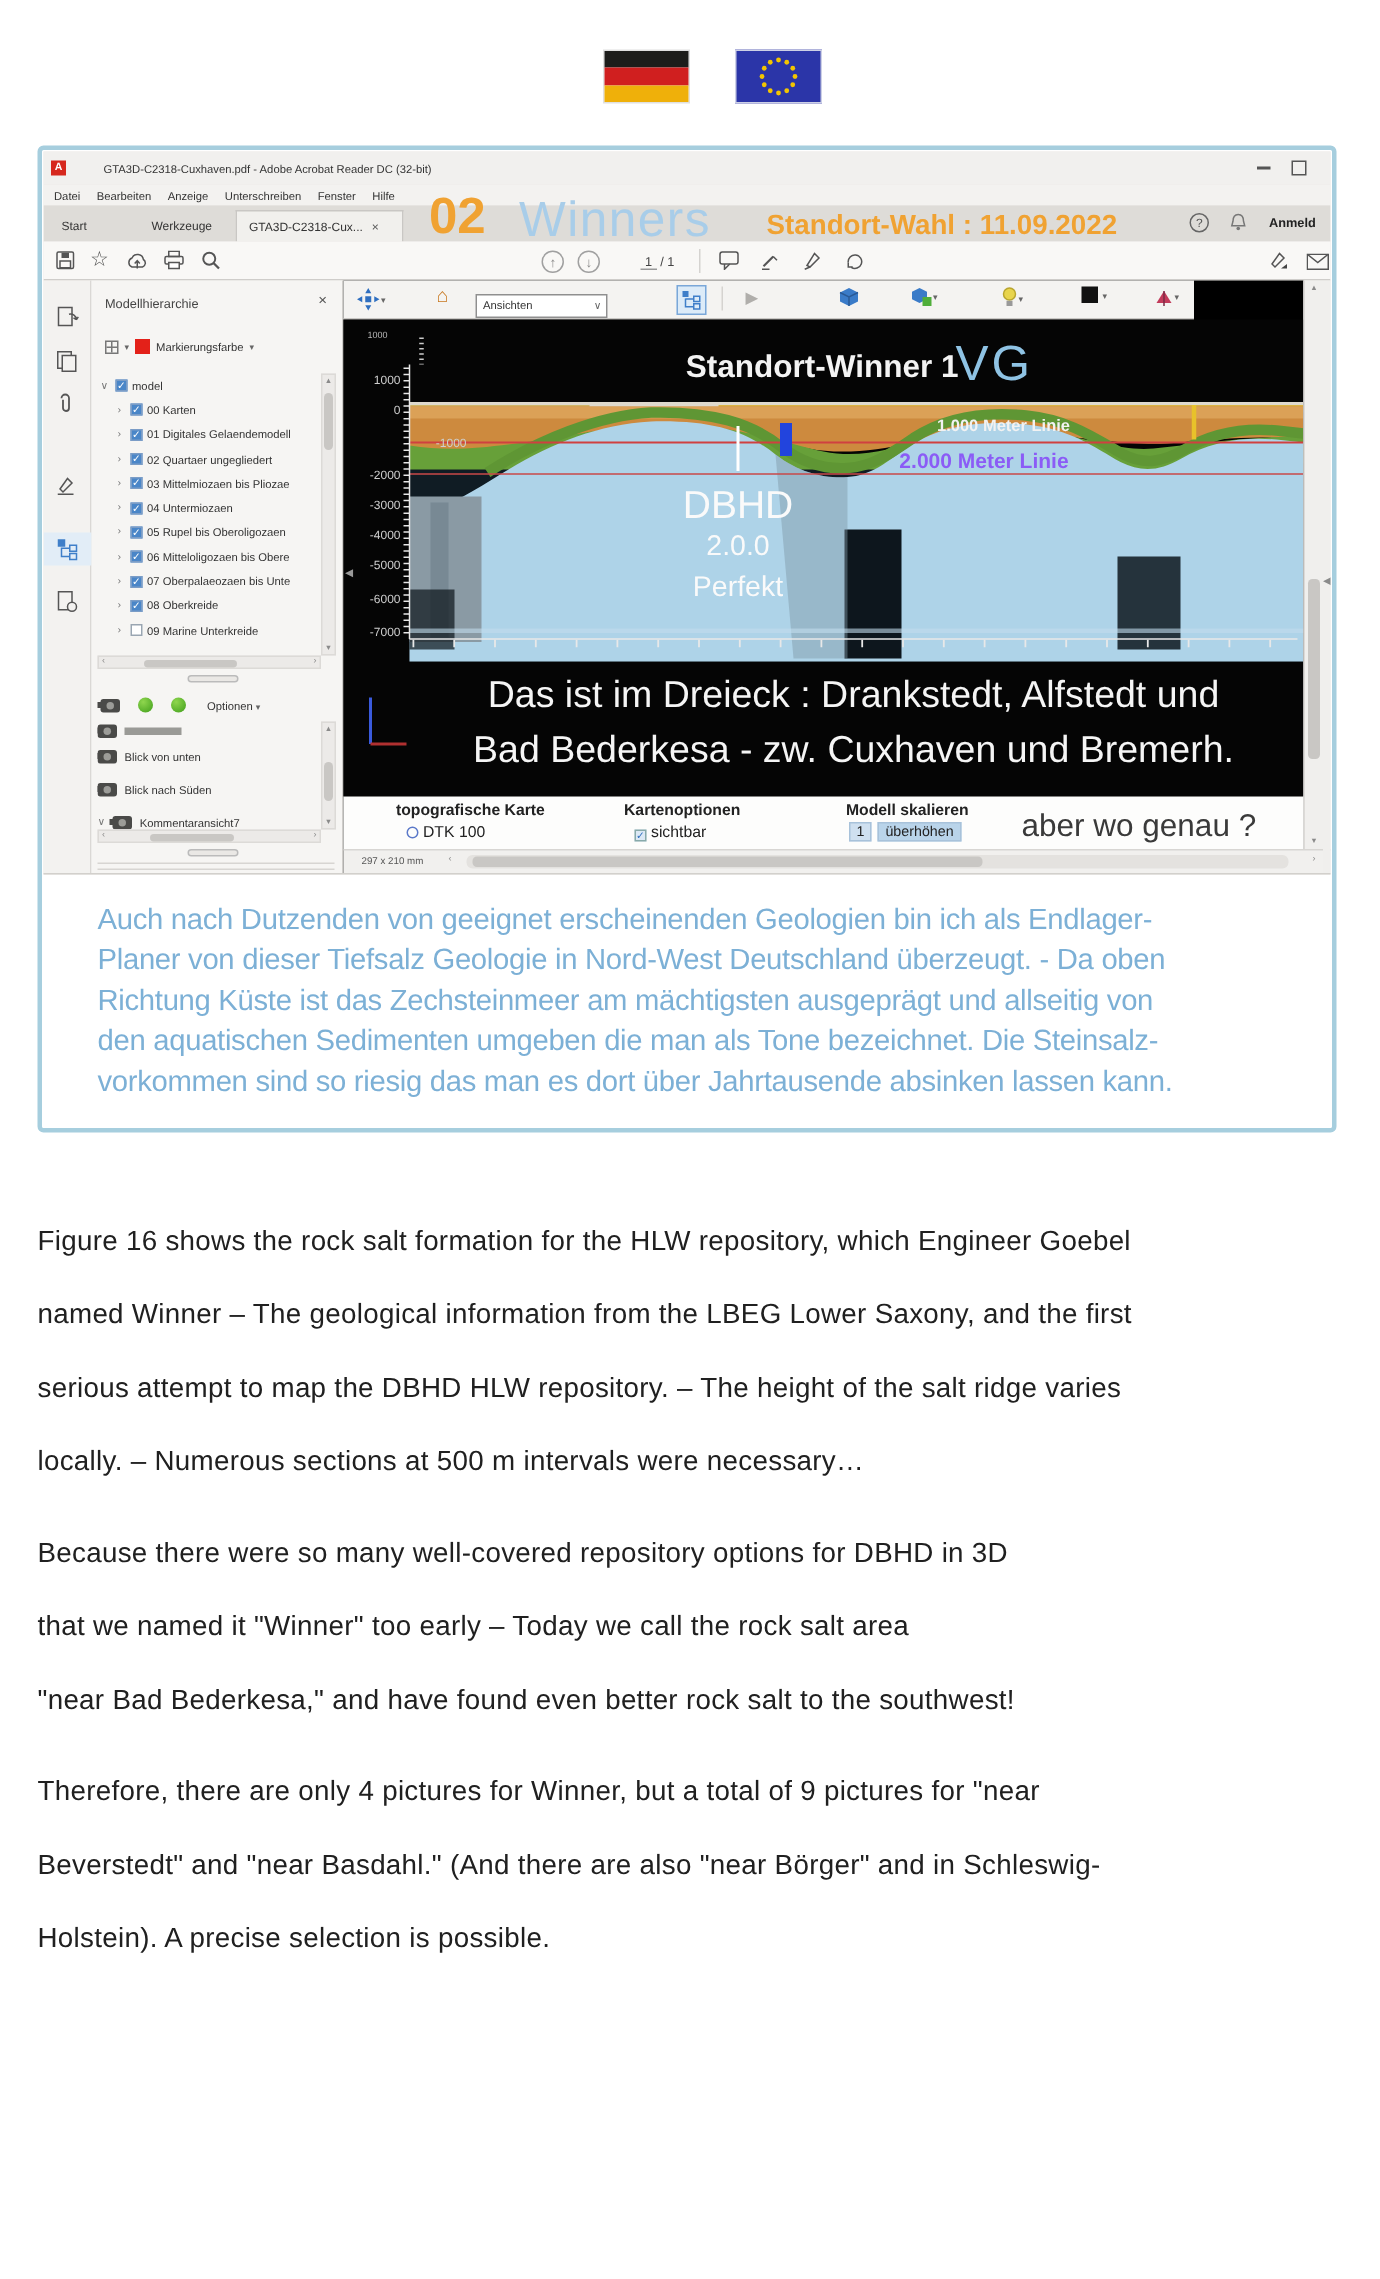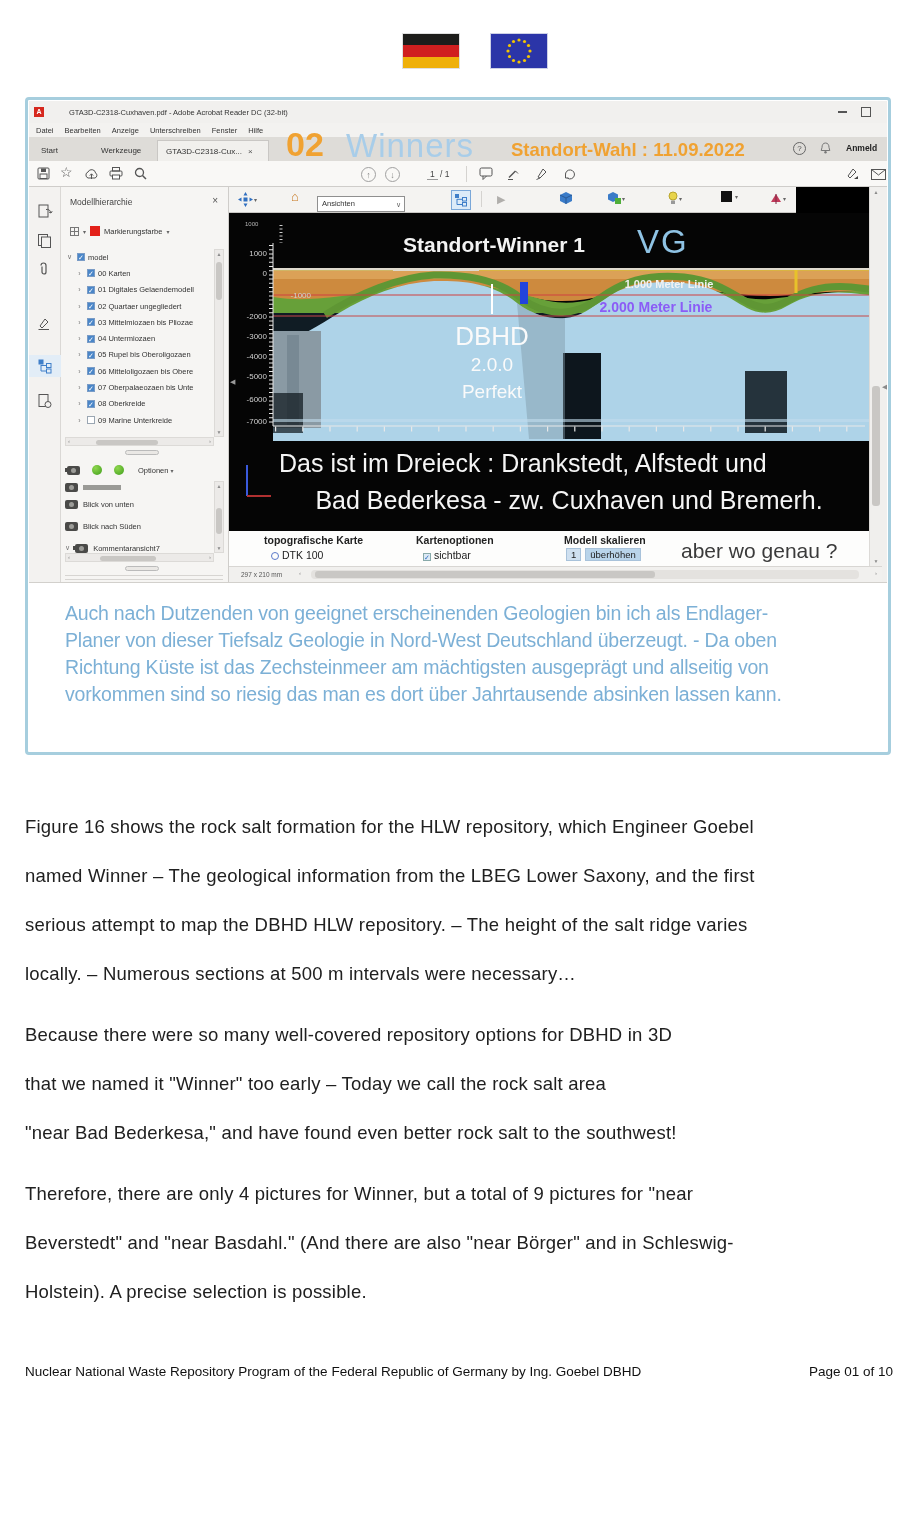--- a/index.html
+++ b/index.html
@@ -92,28 +92,28 @@
              box-sizing:border-box;display:flex;align-items:center;}
   .vt{position:absolute;top:4px;display:flex;align-items:center;}
   .ansel{width:88px;height:16px;background:#fff;border:1px solid #8f8f8f;font-size:7.5px;line-height:14px;
          padding-left:4px;box-sizing:border-box;color:#333;position:relative;}
   .ansel .dd{position:absolute;right:3px;top:1px;font-size:7px;color:#666;}
   .treebtn{width:20px;height:20px;background:#dcebf8;border:1px solid #7aa7d8;box-sizing:border-box;
            display:flex;align-items:center;justify-content:center;}
   .blacksq{width:11px;height:11px;background:#111;}
   .v-canvas{position:absolute;left:0;top:26px;width:640px;height:318px;background:#050505;overflow:hidden;}
   .geo{position:absolute;left:0;top:0;width:640px;height:318px;}
-  .sc-title{position:absolute;left:120px;top:20px;width:290px;text-align:center;font-size:21px;font-weight:bold;color:#f3f3f3;}
+  .sc-title{position:absolute;left:120px;top:20px;width:290px;text-align:right;font-size:21px;font-weight:bold;color:#f3f3f3;}
   .sc-vg{position:absolute;left:408px;top:10px;font-size:33px;color:#8fc3e4;letter-spacing:2px;}
   .sc-l1000{position:absolute;left:360px;top:65px;width:160px;text-align:center;font-size:11px;font-weight:bold;color:#f2f2f2;}
   .sc-l2000{position:absolute;left:347px;top:86px;width:160px;text-align:center;font-size:14px;font-weight:bold;color:#8b5cf6;}
   .sc-dbhd{position:absolute;left:193px;top:108px;width:140px;text-align:center;font-size:26px;color:#fafafa;}
   .sc-ver{position:absolute;left:193px;top:141px;width:140px;text-align:center;font-size:19px;color:#fafafa;}
   .sc-perf{position:absolute;left:193px;top:168px;width:140px;text-align:center;font-size:19px;color:#fafafa;}
-  .sc-cap1{position:absolute;left:50px;top:236px;width:580px;font-size:25px;color:#f5f5f5;}
+  .sc-cap1{position:absolute;left:50px;top:236px;width:580px;text-align:center;font-size:25px;color:#f5f5f5;}
   .sc-cap2{position:absolute;left:50px;top:273px;width:580px;text-align:center;font-size:25px;color:#f5f5f5;}
   .axl{position:absolute;left:0;width:38px;text-align:right;font-size:8px;color:#cfcfcf;}
   .axtop{position:absolute;left:16px;top:8px;font-size:6px;color:#b5b5b5;}
   .collapse-l{position:absolute;left:1px;top:165px;font-size:7px;color:#9a9a9a;}
   .v-options{position:absolute;left:0;top:344px;width:640px;height:35px;background:#fdfdfc;font-size:10.5px;color:#222;}
   .obold{font-weight:bold;font-size:10.5px;}
   .radio{display:inline-block;width:8px;height:8px;border:1.5px solid #5b79c9;border-radius:50%;box-sizing:border-box;
          vertical-align:-1px;margin-right:3px;}
   .chk{display:inline-block;width:8px;height:8px;border:1px solid #8aa;box-sizing:border-box;background:#dce9f5;
        color:#2f6fc0;font-size:7px;line-height:7px;text-align:center;vertical-align:-1px;margin-right:3px;}
@@ -580,20 +580,21 @@
         </div>
         <div class="abs rstrip"></div>
         <span class="collapse-r">◀</span>
       </div>
     </div>
 
     <div class="abs bluenote">
       <div>Auch nach Dutzenden von geeignet erscheinenden Geologien bin ich als Endlager-</div>
       <div>Planer von dieser Tiefsalz Geologie in Nord-West Deutschland überzeugt. - Da oben</div>
       <div>Richtung Küste ist das Zechsteinmeer am mächtigsten ausgeprägt und allseitig von</div>
+      <div>den aquatischen Sedimenten umgeben die man als Tone bezeichnet. Die Steinsalz-</div>
       <div>vorkommen sind so riesig das man es dort über Jahrtausende absinken lassen kann.</div>
     </div>
   </div>
 
   <div class="abs para" style="top:802px;">
     <div>Figure 16 shows the rock salt formation for the HLW repository, which Engineer Goebel</div>
     <div>named Winner – The geological information from the LBEG Lower Saxony, and the first</div>
     <div>serious attempt to map the DBHD HLW repository. – The height of the salt ridge varies</div>
     <div>locally. – Numerous sections at 500 m intervals were necessary…</div>
   </div>
@@ -601,17 +602,13 @@
     <div>Because there were so many well-covered repository options for DBHD in 3D</div>
     <div>that we named it "Winner" too early – Today we call the rock salt area</div>
     <div>"near Bad Bederkesa," and have found even better rock salt to the southwest!</div>
   </div>
   <div class="abs para" style="top:1169px;">
     <div>Therefore, there are only 4 pictures for Winner, but a total of 9 pictures for "near</div>
     <div>Beverstedt" and "near Basdahl." (And there are also "near Börger" and in Schleswig-</div>
     <div>Holstein). A precise selection is possible.</div>
   </div>
 
-  <div class="abs footer">
-    <span>Nuclear National Waste Repository Program of the Federal Republic of Germany by Ing. Goebel DBHD</span>
-    <span>Page 01 of 10</span>
-  </div>
 </div>
 
 </body></html>

